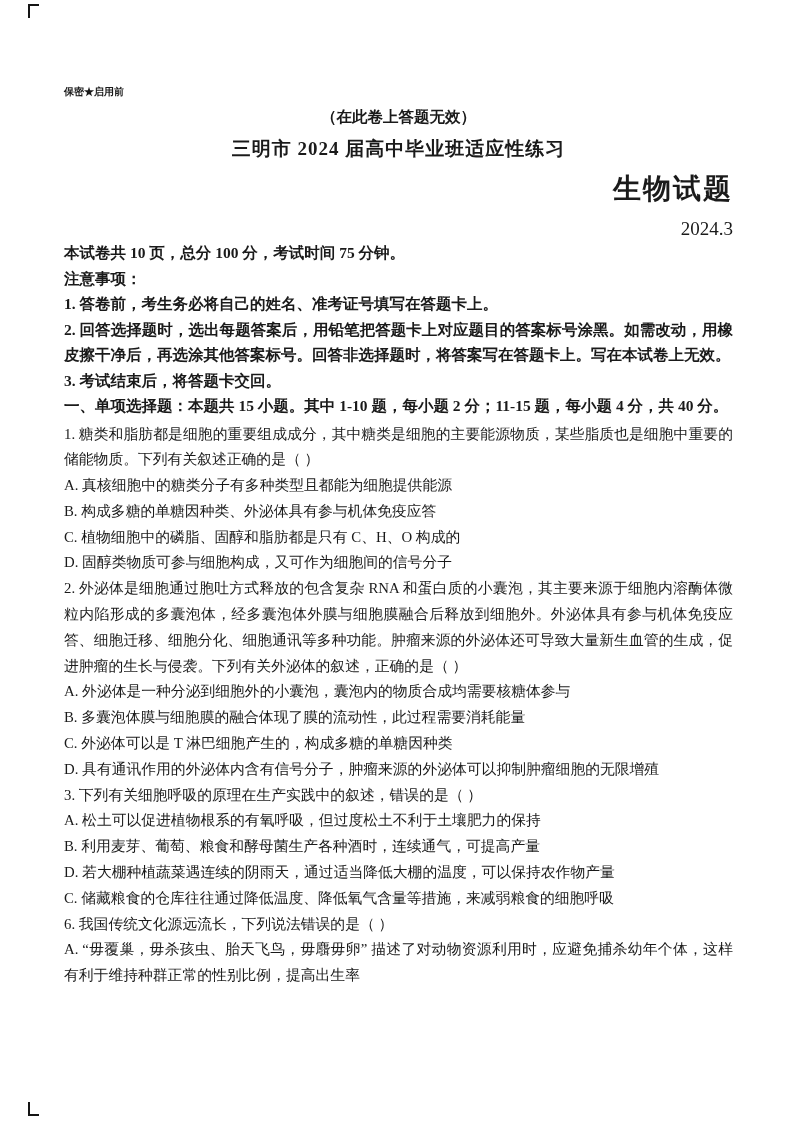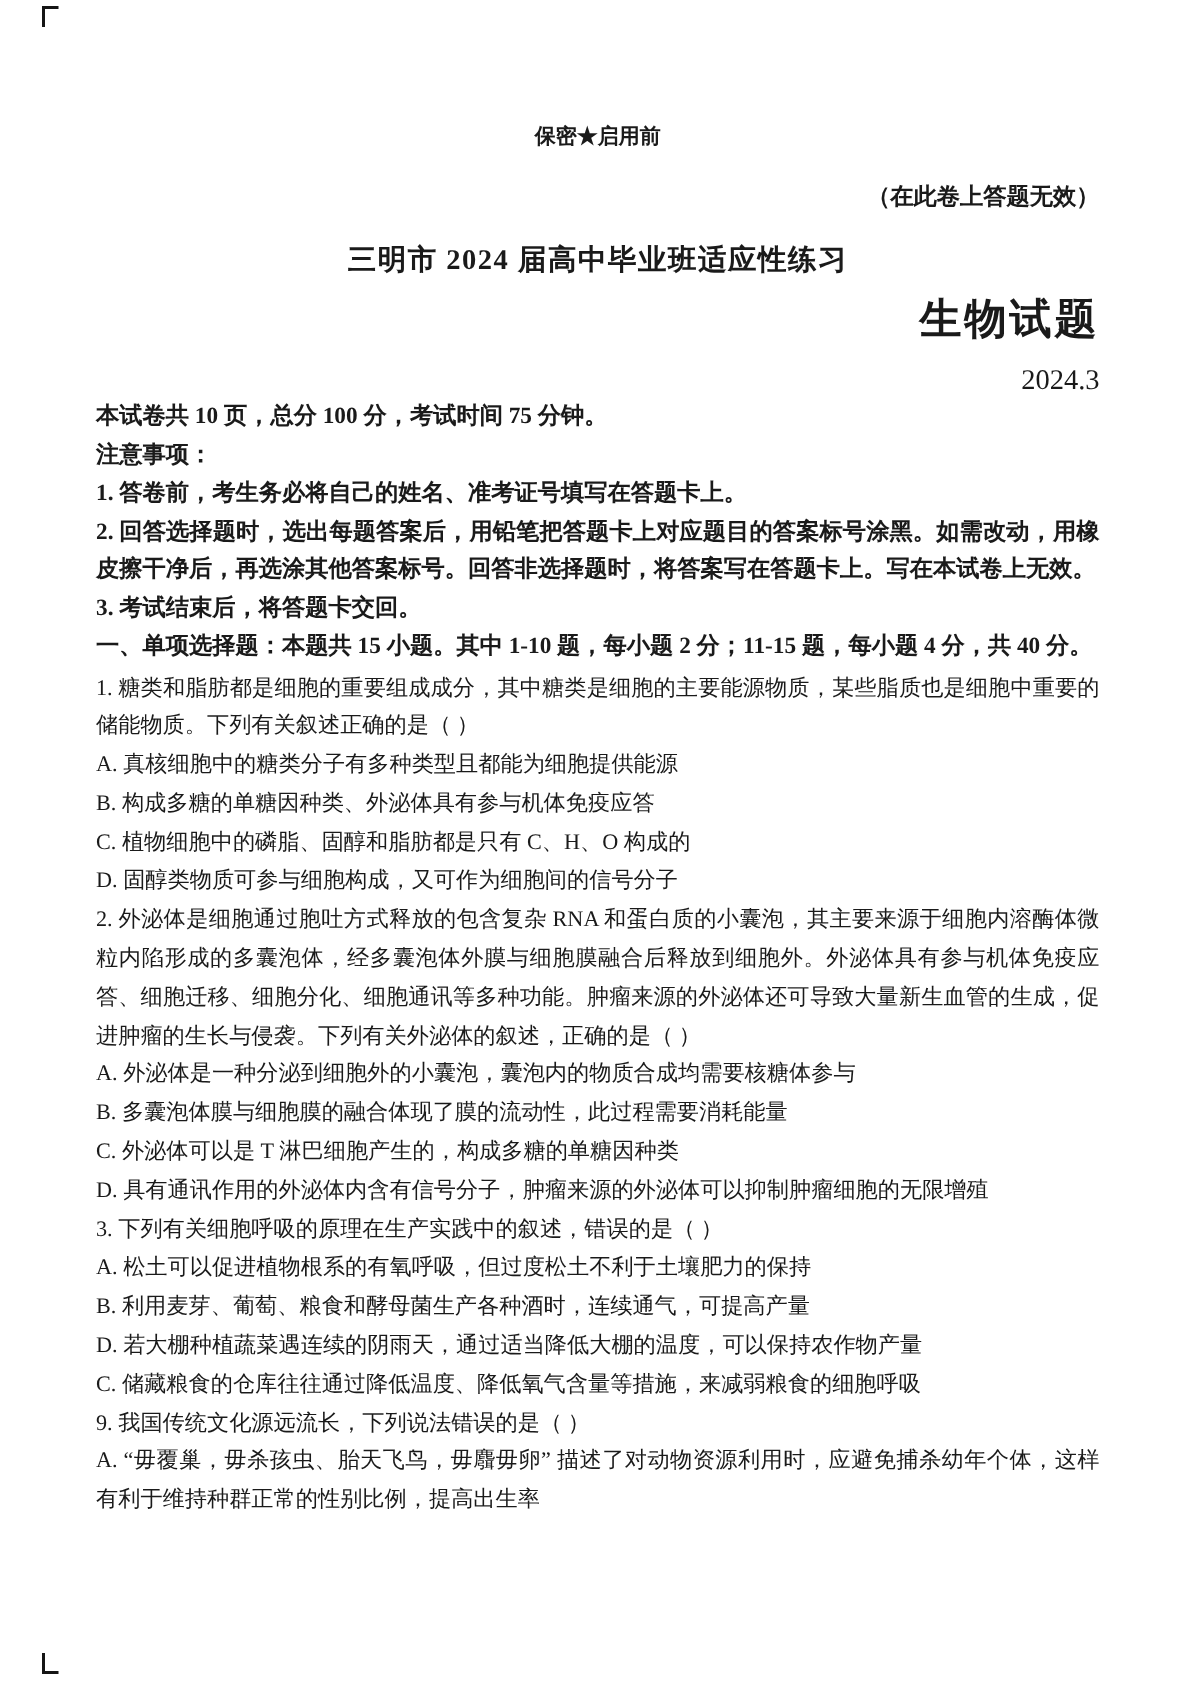--- a/index.html
+++ b/index.html
@@ -25,38 +25,37 @@
   }
   .crop-tl { left: 28px; top: 4px; border-left: 2px solid #151515; border-top: 2px solid #151515; }
   .crop-bl { left: 28px; bottom: 6px; border-left: 2px solid #151515; border-bottom: 2px solid #151515; }
   .content {
     position: absolute;
     left: 0; top: 0;
     width: 793px;
     padding: 80px 60px 0 64px;
   }
   .security-notice {
-    font-size: 14px;
+    font-size: 10px;
     font-weight: bold;
     line-height: 24px;
-    text-align: center;
   }
   .invalid-notice {
-    text-align: right;
+    text-align: center;
     font-size: 15.5px;
     font-weight: bold;
     line-height: 24px;
-    margin-top: 16px;
+    margin-top: 1px;
   }
   .doc-title {
     text-align: center;
     font-size: 19px;
     font-weight: bold;
     line-height: 28px;
-    margin-top: 16px;
+    margin-top: 6px;
     letter-spacing: 1px;
   }
   .doc-subtitle {
     text-align: right;
     font-size: 28px;
     font-weight: bold;
     line-height: 30px;
     margin-top: 11px;
     letter-spacing: 2px;
   }
@@ -130,20 +129,20 @@
 
       <div class="question">
         <p>3.  下列有关细胞呼吸的原理在生产实践中的叙述，错误的是（      ）</p>
         <p>A.  松土可以促进植物根系的有氧呼吸，但过度松土不利于土壤肥力的保持</p>
         <p>B.  利用麦芽、葡萄、粮食和酵母菌生产各种酒时，连续通气，可提高产量</p>
         <p>D.  若大棚种植蔬菜遇连续的阴雨天，通过适当降低大棚的温度，可以保持农作物产量</p>
         <p>C.  储藏粮食的仓库往往通过降低温度、降低氧气含量等措施，来减弱粮食的细胞呼吸</p>
       </div>
 
       <div class="question">
-        <p>9.  我国传统文化源远流长，下列说法错误的是（      ）</p>
+        <p>6.  我国传统文化源远流长，下列说法错误的是（      ）</p>
         <p>A. “毋覆巢，毋杀孩虫、胎天飞鸟，毋麛毋卵” 描述了对动物资源利用时，应避免捕杀幼年个体，这样有利于维持种群正常的性别比例，提高出生率</p>
       </div>
 
     </div>
 
   </div>
 </div>
 
 </body></html>

